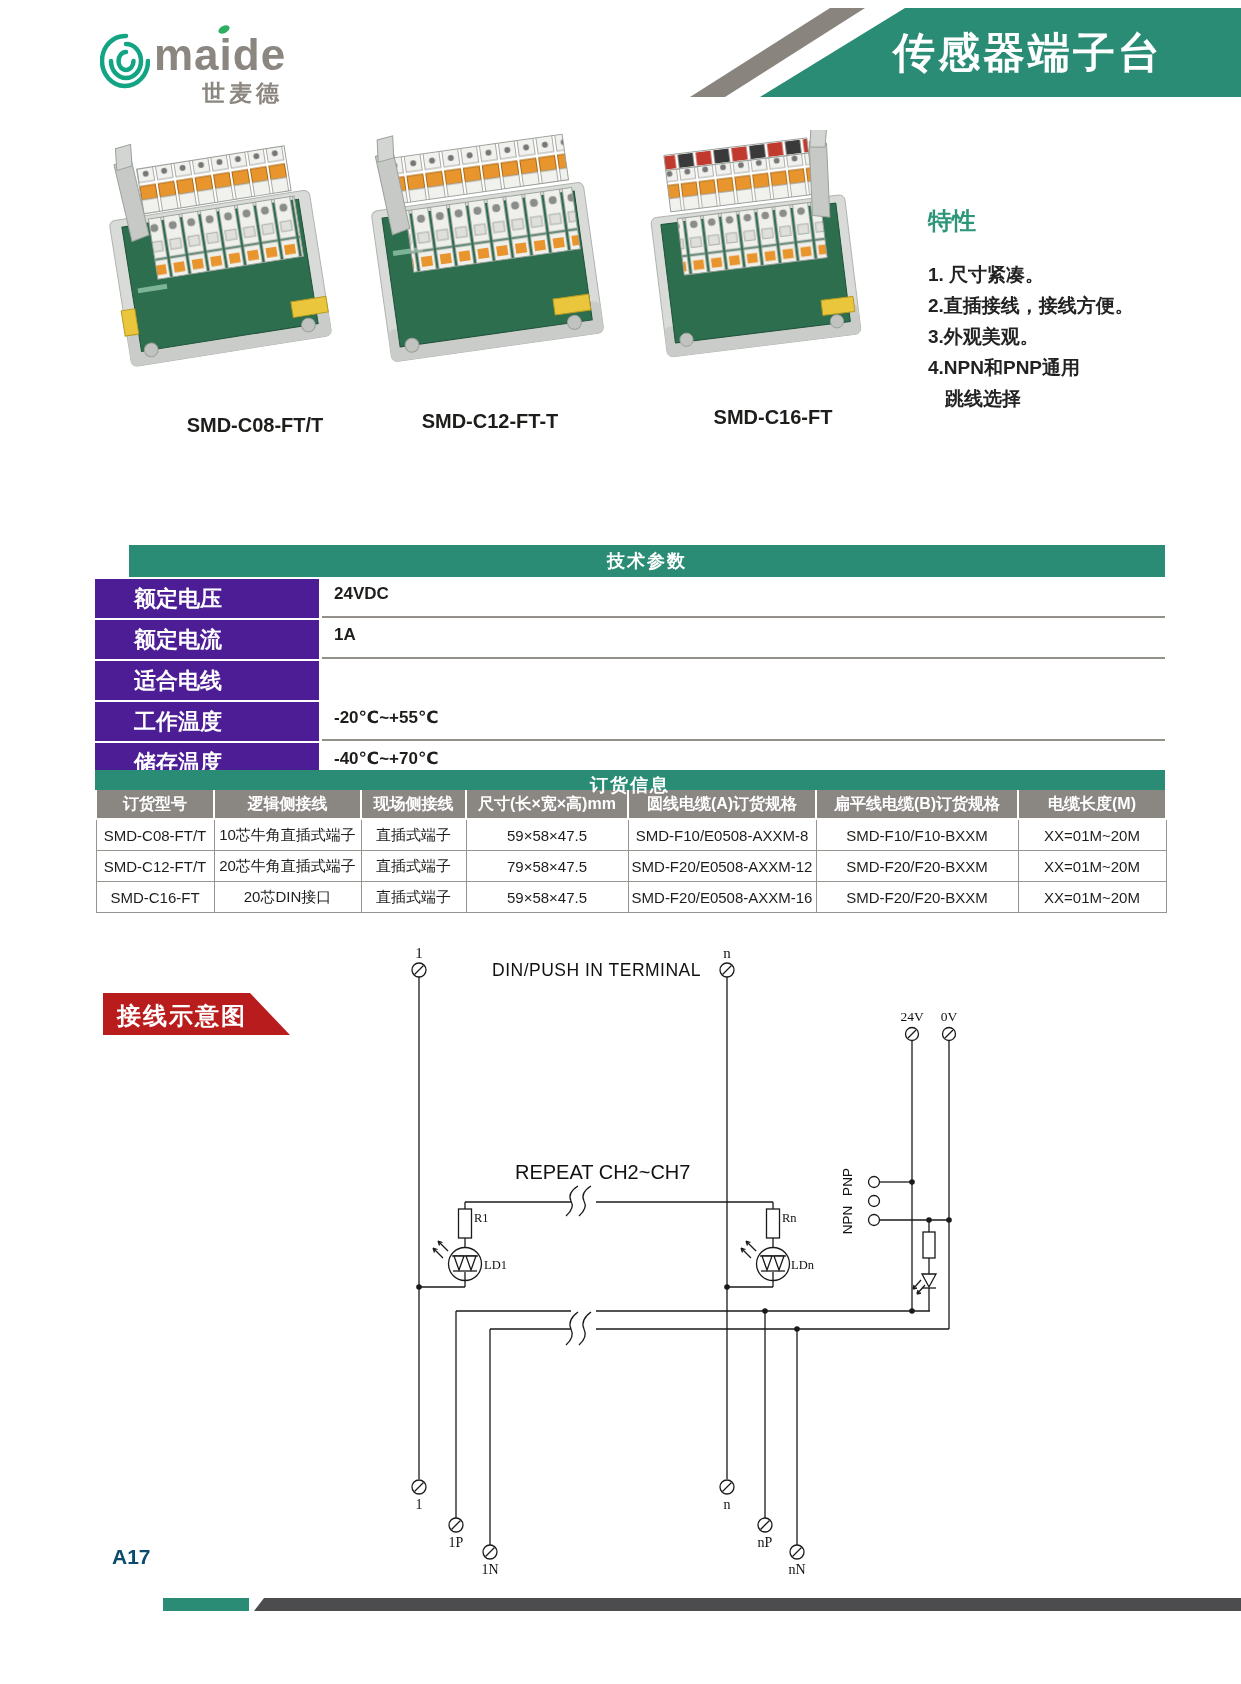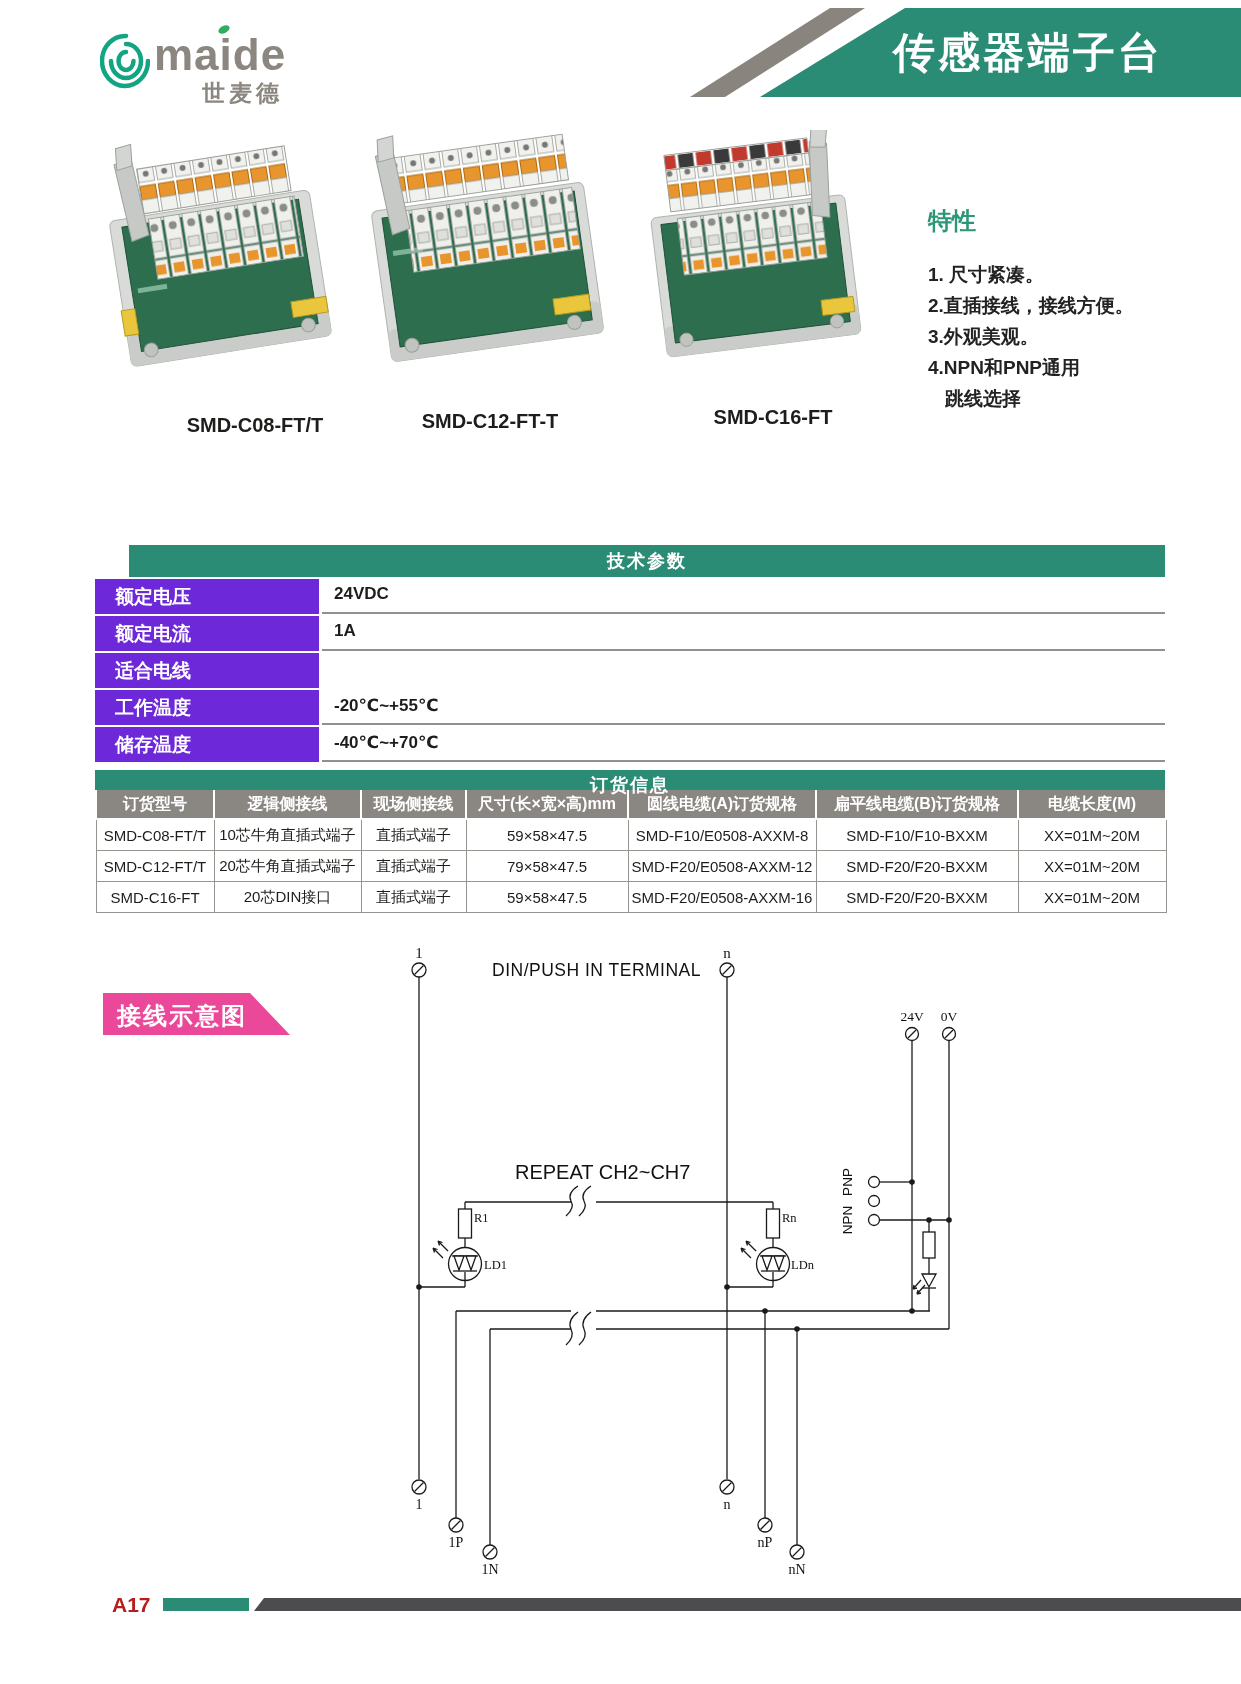--- a/index.html
+++ b/index.html
@@ -27,46 +27,46 @@
   .features{position:absolute;left:928px;top:205px;width:300px;}
   .features-title{font-size:24px;font-weight:bold;color:#2e9678;margin-bottom:26px;}
   .feature-item{font-size:19px;font-weight:bold;color:#222;margin-bottom:7px;line-height:24px;}
   .feature-item.indent{padding-left:17px;}
 
   
   .tech{position:absolute;left:95px;top:545px;width:1070px;}
   .tech-head{height:32px;background:#2a8c74;color:#fff;text-align:center;line-height:32px;
     font-size:18px;font-weight:bold;letter-spacing:2px;margin-left:34px;}
   .trow{display:flex;align-items:stretch;margin-top:2px;}
-  .tlabel{width:227px;background:#6d28d9;color:#fff;font-weight:bold;font-size:19px;
-    padding:5px 0 4px 20px;box-sizing:border-box;border-right:3px solid #fff;}
+  .tlabel{width:227px;background:#4c1d95;color:#fff;font-weight:bold;font-size:22px;
+    padding:5px 0 4px 39px;box-sizing:border-box;border-right:3px solid #fff;}
   .tvalue{flex:1;font-weight:bold;font-size:17px;color:#1d1d1b;padding:5px 0 4px 12px;
     border-bottom:2px solid #93908b;}
 
   
   .order{position:absolute;left:95px;top:770px;width:1070px;}
   .order-head{height:20px;background:#2a8c74;color:#fff;text-align:center;line-height:30px;
     font-size:18px;font-weight:bold;letter-spacing:2px;}
   table.order-tbl{table-layout:fixed;width:1070px;border-collapse:collapse;}
   table.order-tbl th{background:#8a8682;color:#ffffff;font-size:16px;font-weight:bold;
     border:2px solid #fff;border-top:none;height:28px;padding:0 2px;}
   table.order-tbl td{border:1px solid #97938e;font-size:15px;color:#1d1d1b;text-align:center;
     height:30px;padding:0 2px;background:#fff;}
 
   
-  .wiring-banner{position:absolute;left:103px;top:993px;width:187px;height:42px;background:#ec4899;
+  .wiring-banner{position:absolute;left:103px;top:993px;width:187px;height:42px;background:#b91c1c;
     clip-path:polygon(0 0,147px 0,187px 42px,0 42px);}
   .wiring-banner span{display:block;padding:7px 0 0 14px;color:#fff;font-size:24px;font-weight:bold;letter-spacing:2px;}
   .diagram{position:absolute;left:370px;top:930px;width:620px;height:655px;}
   .diagram svg text{fill:#111;}
   .dser{font-family:"Liberation Serif","DejaVu Serif",serif;}
   .dsans{font-family:"Liberation Sans","DejaVu Sans",sans-serif;}
 
   
-  .page-num{position:absolute;left:112px;top:1593px;font-size:21px;font-weight:bold;color:#b91c1c;}
+  .page-num{position:absolute;left:112px;top:1545px;font-size:21px;font-weight:bold;color:#0c4a6e;}
   .foot-bar-green{position:absolute;left:163px;top:1598px;width:86px;height:13px;background:#2a8c74;}
   .foot-bar-dark{position:absolute;left:254px;top:1598px;width:987px;height:13px;background:#4c4c4e;
     clip-path:polygon(10px 0,987px 0,987px 13px,0 13px);}
 </style>
 </head>
 <body>
 
 <div id="page">
 
   <svg width="0" height="0" style="position:absolute" aria-hidden="true">

